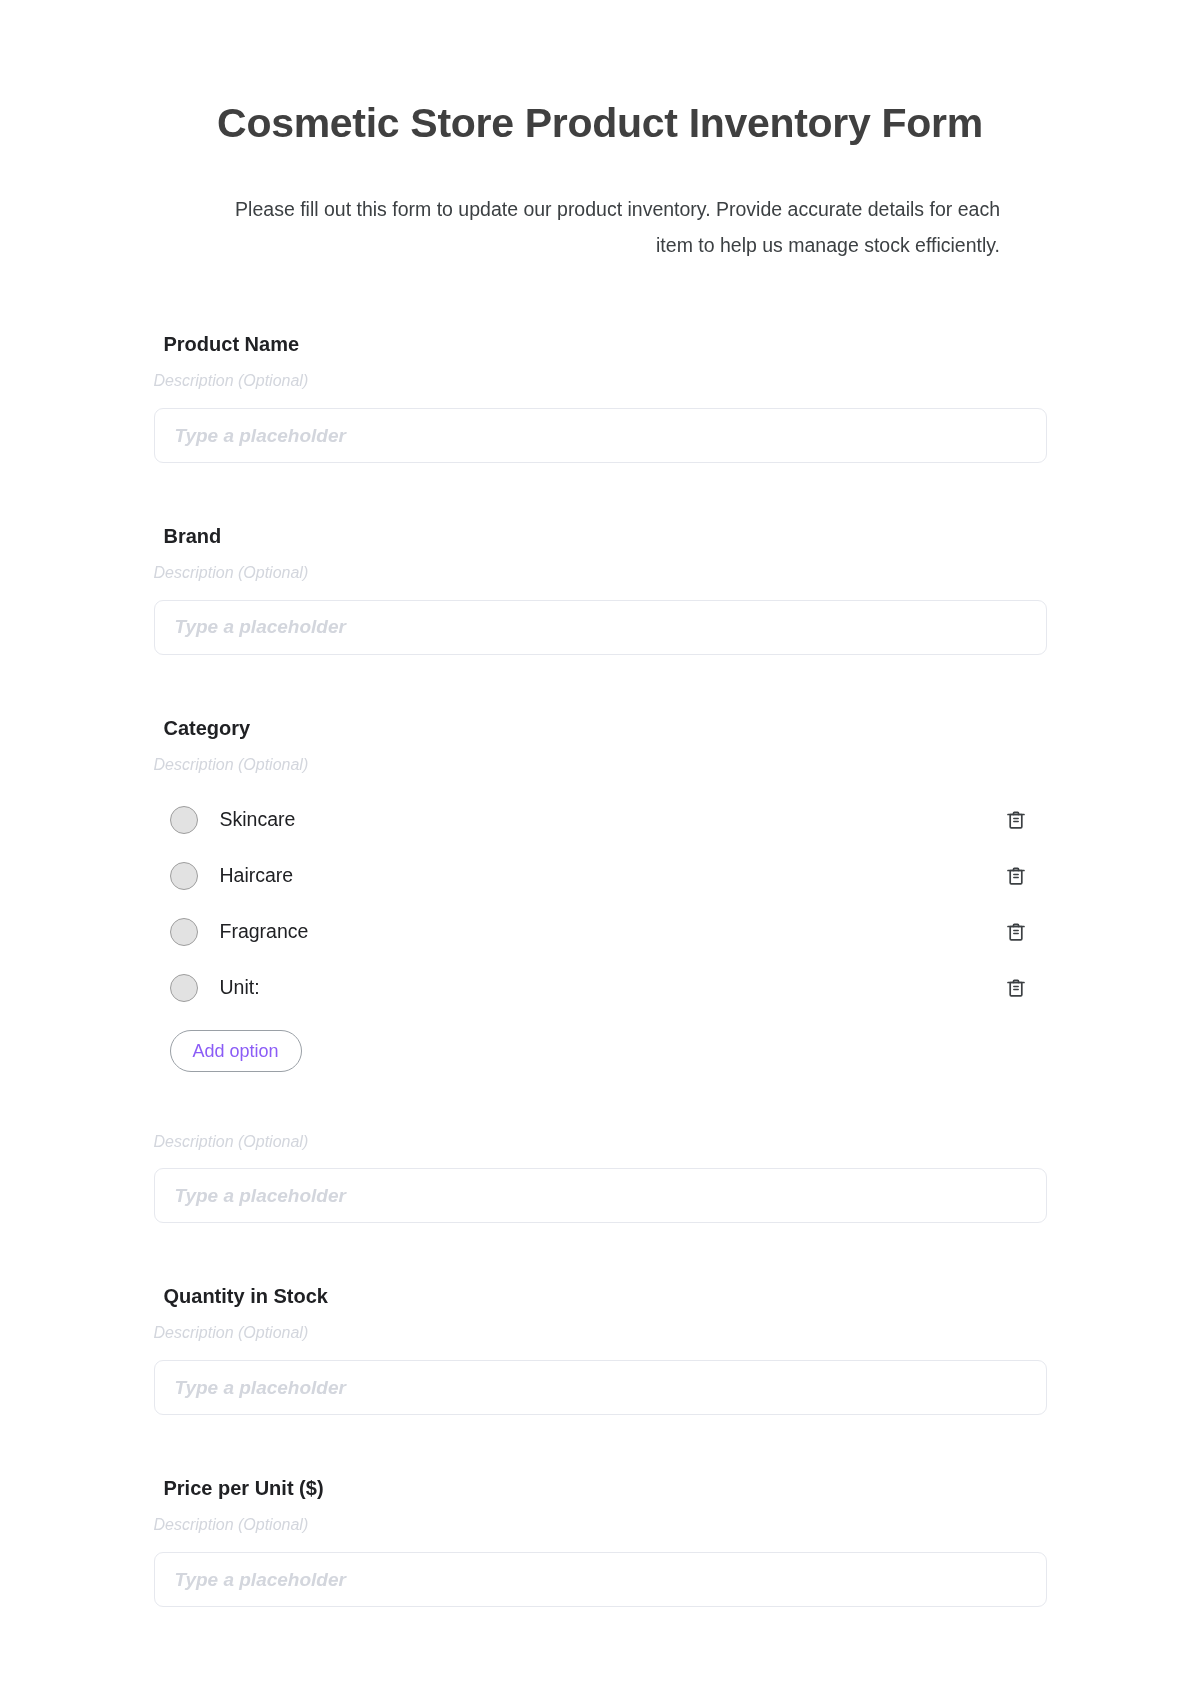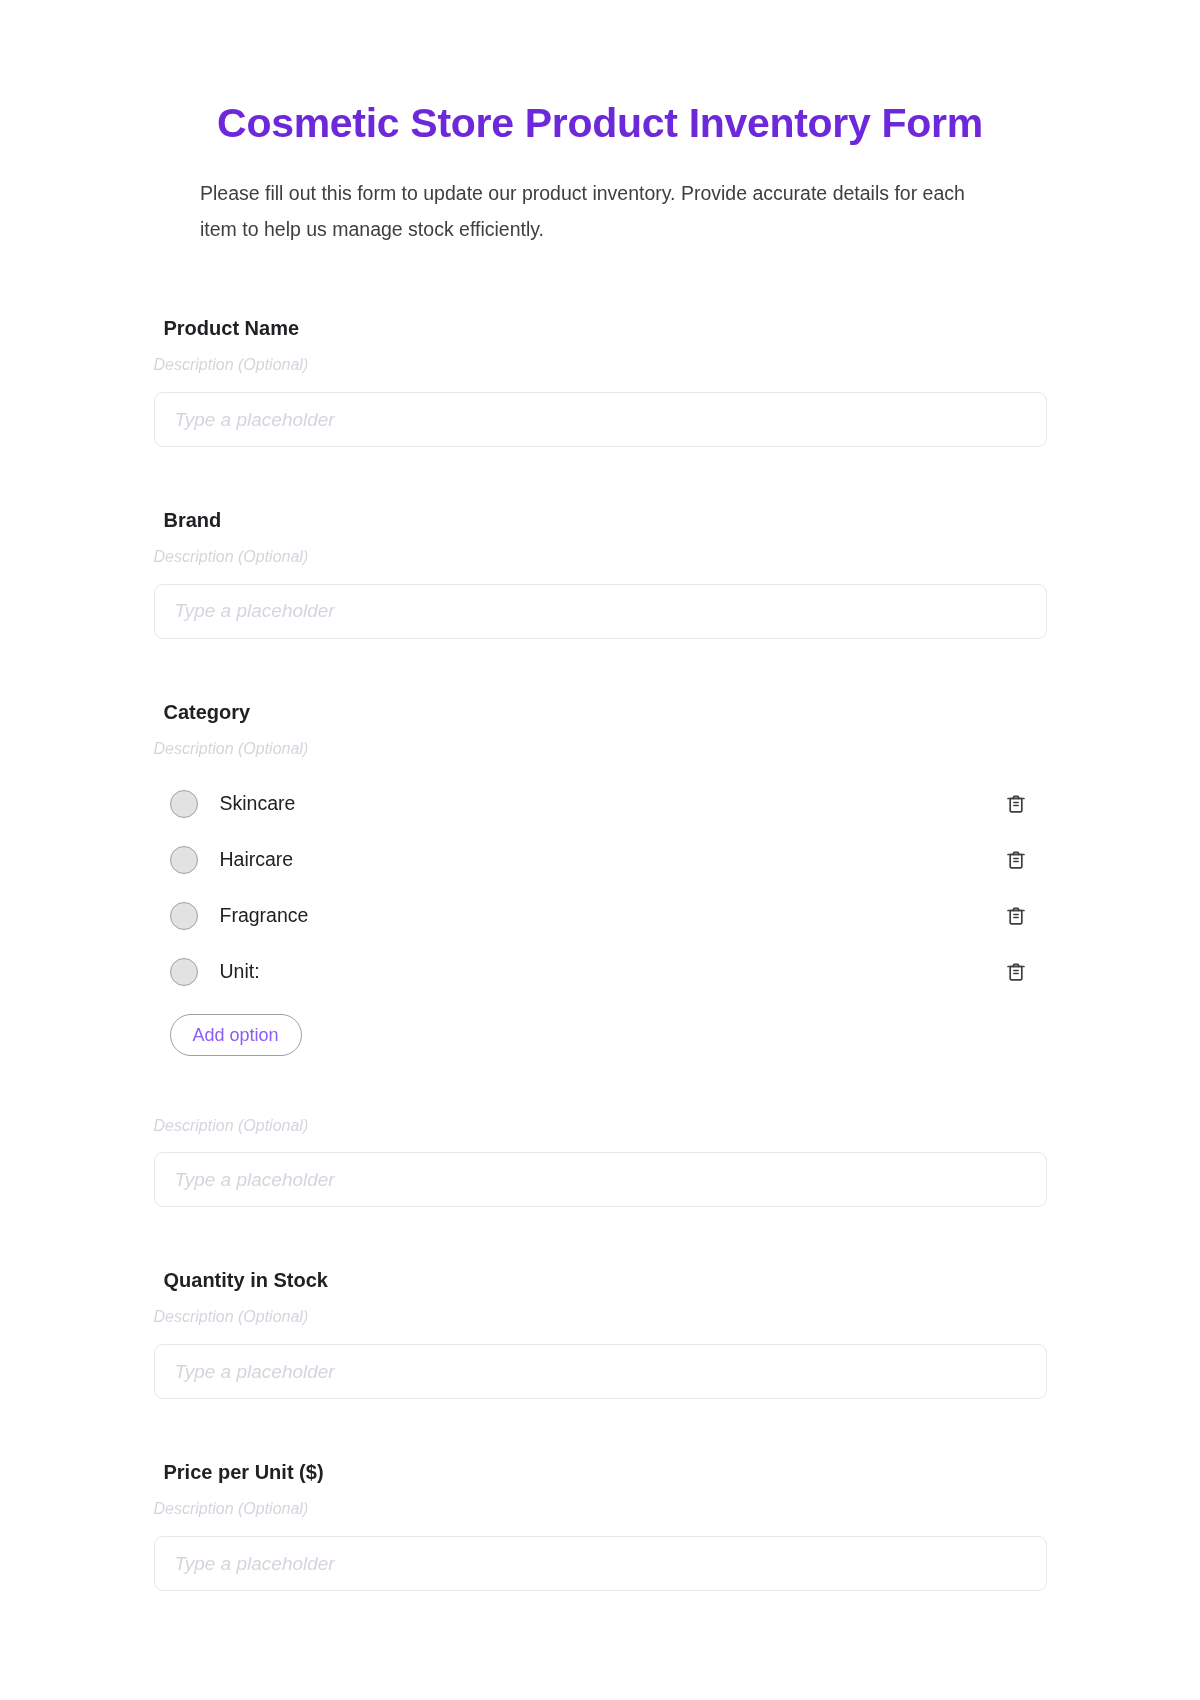--- a/index.html
+++ b/index.html
@@ -22,32 +22,32 @@
   .form-wrap {
     width: 893px;
     margin: 0 auto;
     padding: 0 0px;
   }
 
   
   .form-title {
     font-size: 41px;
     font-weight: bold;
-    color: #6d28d9;
+    color: #404040;
     text-align: center;
     line-height: 1.15;
     letter-spacing: -0.3px;
-    margin-bottom: 28px;
+    margin-bottom: 44px;
   }
 
   .form-subtitle {
     font-size: 19.5px;
     font-weight: normal;
     color: #3c4043;
-    text-align: left;
+    text-align: right;
     line-height: 1.85;
     max-width: 820px;
     margin: 0 auto;
     padding: 0 10px;
   }
 
   
   .field {
     margin-top: 60px;
   }
@@ -77,20 +77,21 @@
     height: 55px;
     border: 1px solid #e6e8ee;
     border-radius: 9px;
     background: #ffffff;
     padding: 0 20px;
     font-family: "Liberation Sans", sans-serif;
     font-size: 19px;
     font-style: italic;
     color: #d3d6dd;
     outline: none;
+    font-weight: bold;
   }
   .text-input::placeholder {
     color: #d3d6dd;
     font-style: italic;
     opacity: 1;
   }
 
   
   .options { margin-top: 4px; }
 

